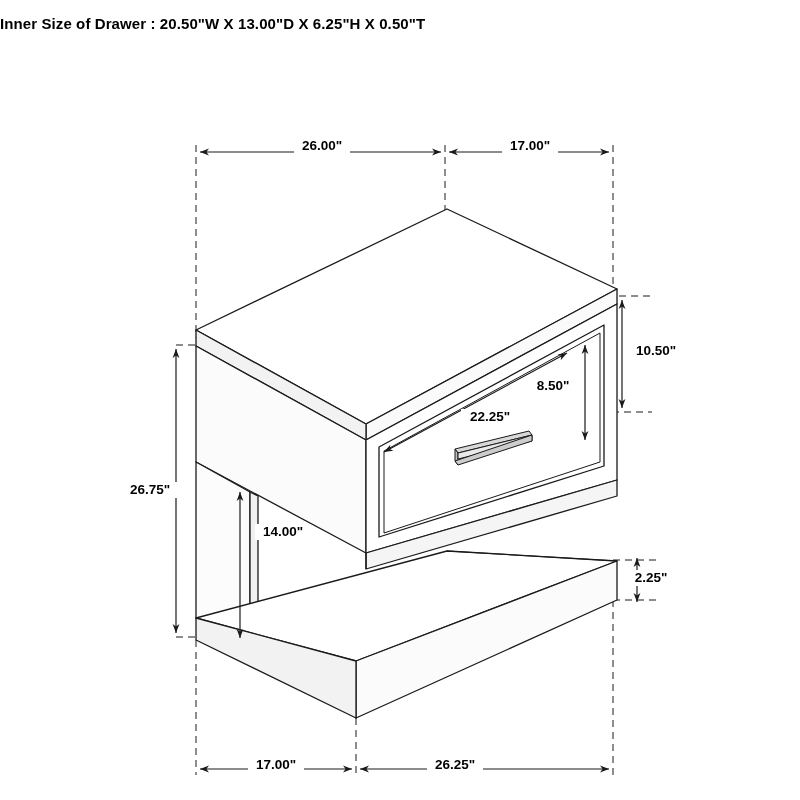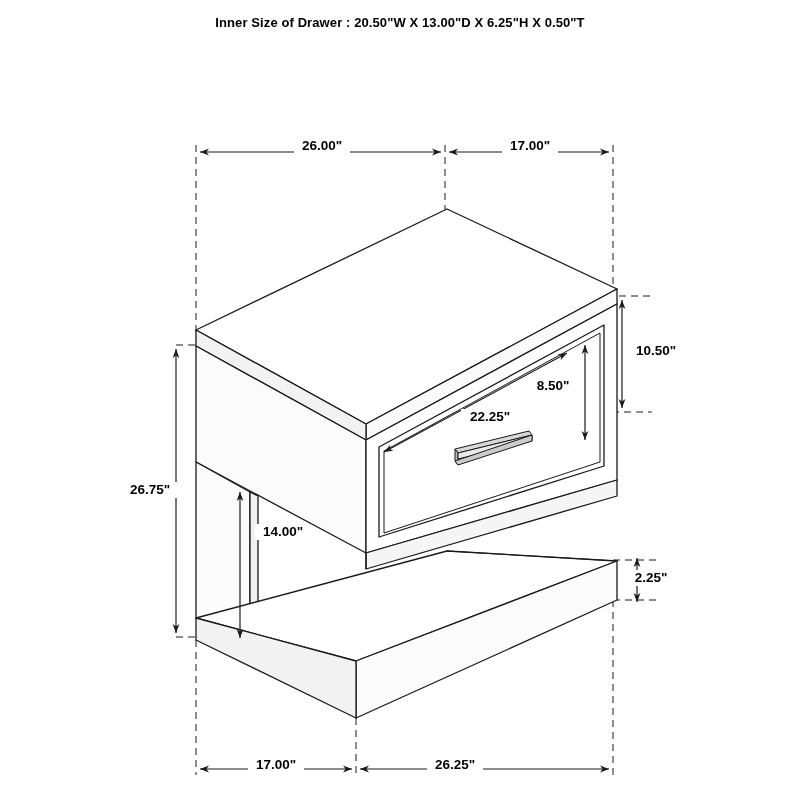--- a/index.html
+++ b/index.html
@@ -20,22 +20,22 @@
     left: 0;
     top: 0;
     width: 800px;
     height: 800px;
   }
   .title-text {
     position: absolute;
     left: 0;
     top: 15px;
     width: 800px;
-    text-align: center;
-    font-size: 13px;
+    text-align: left;
+    font-size: 15px;
     font-weight: bold;
     letter-spacing: 0.1px;
   }
   svg {
     position: absolute;
     left: 0;
     top: 0;
   }
   .dim-label {
     font-family: "Liberation Sans", sans-serif;

